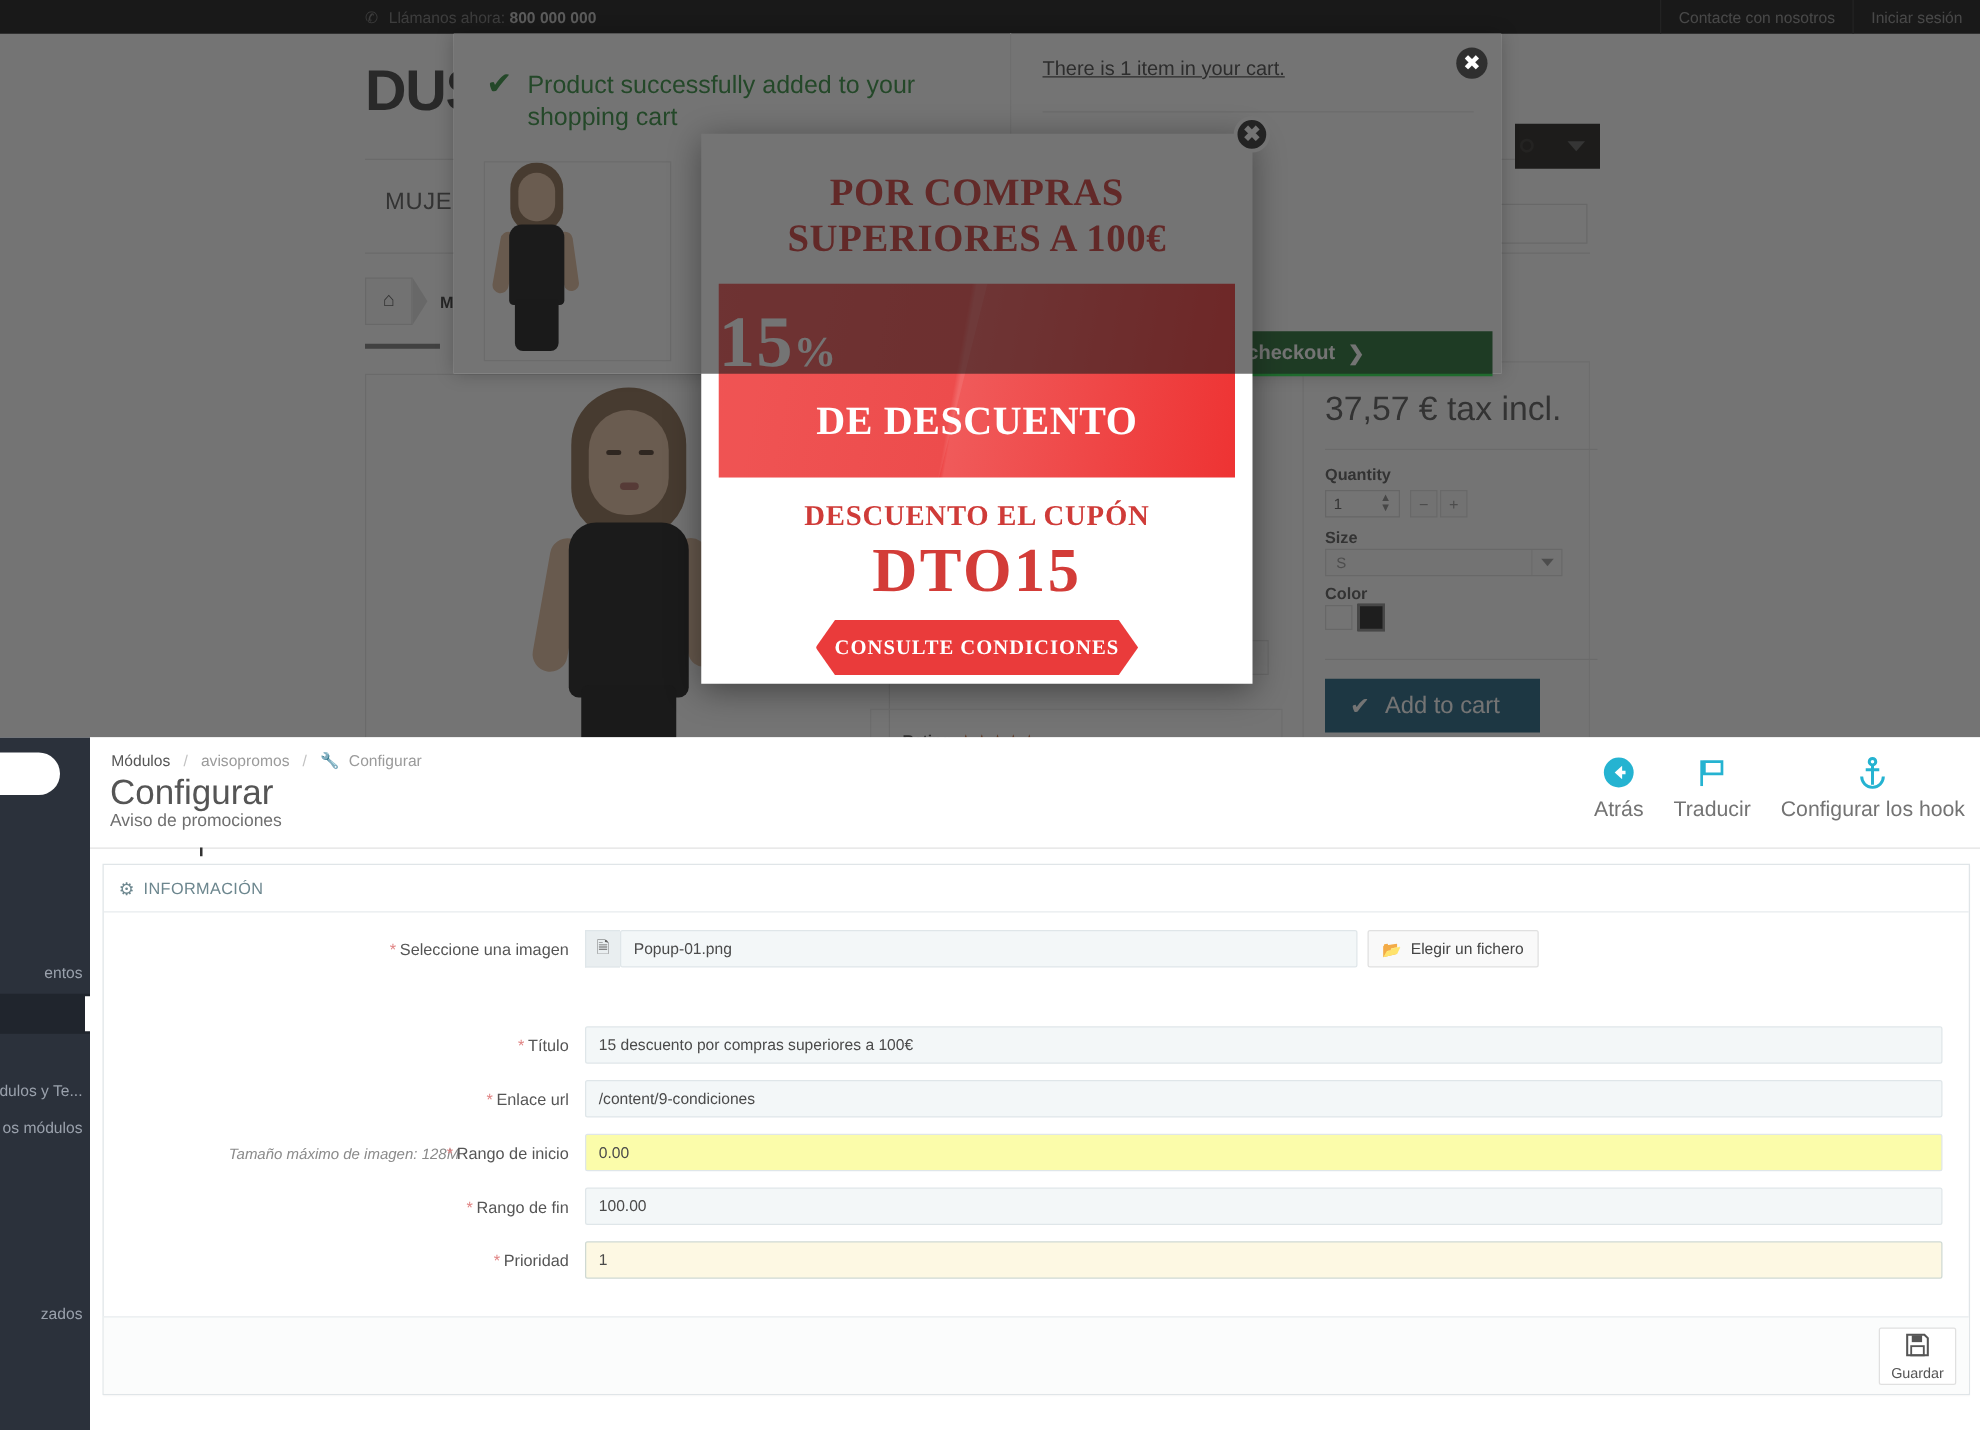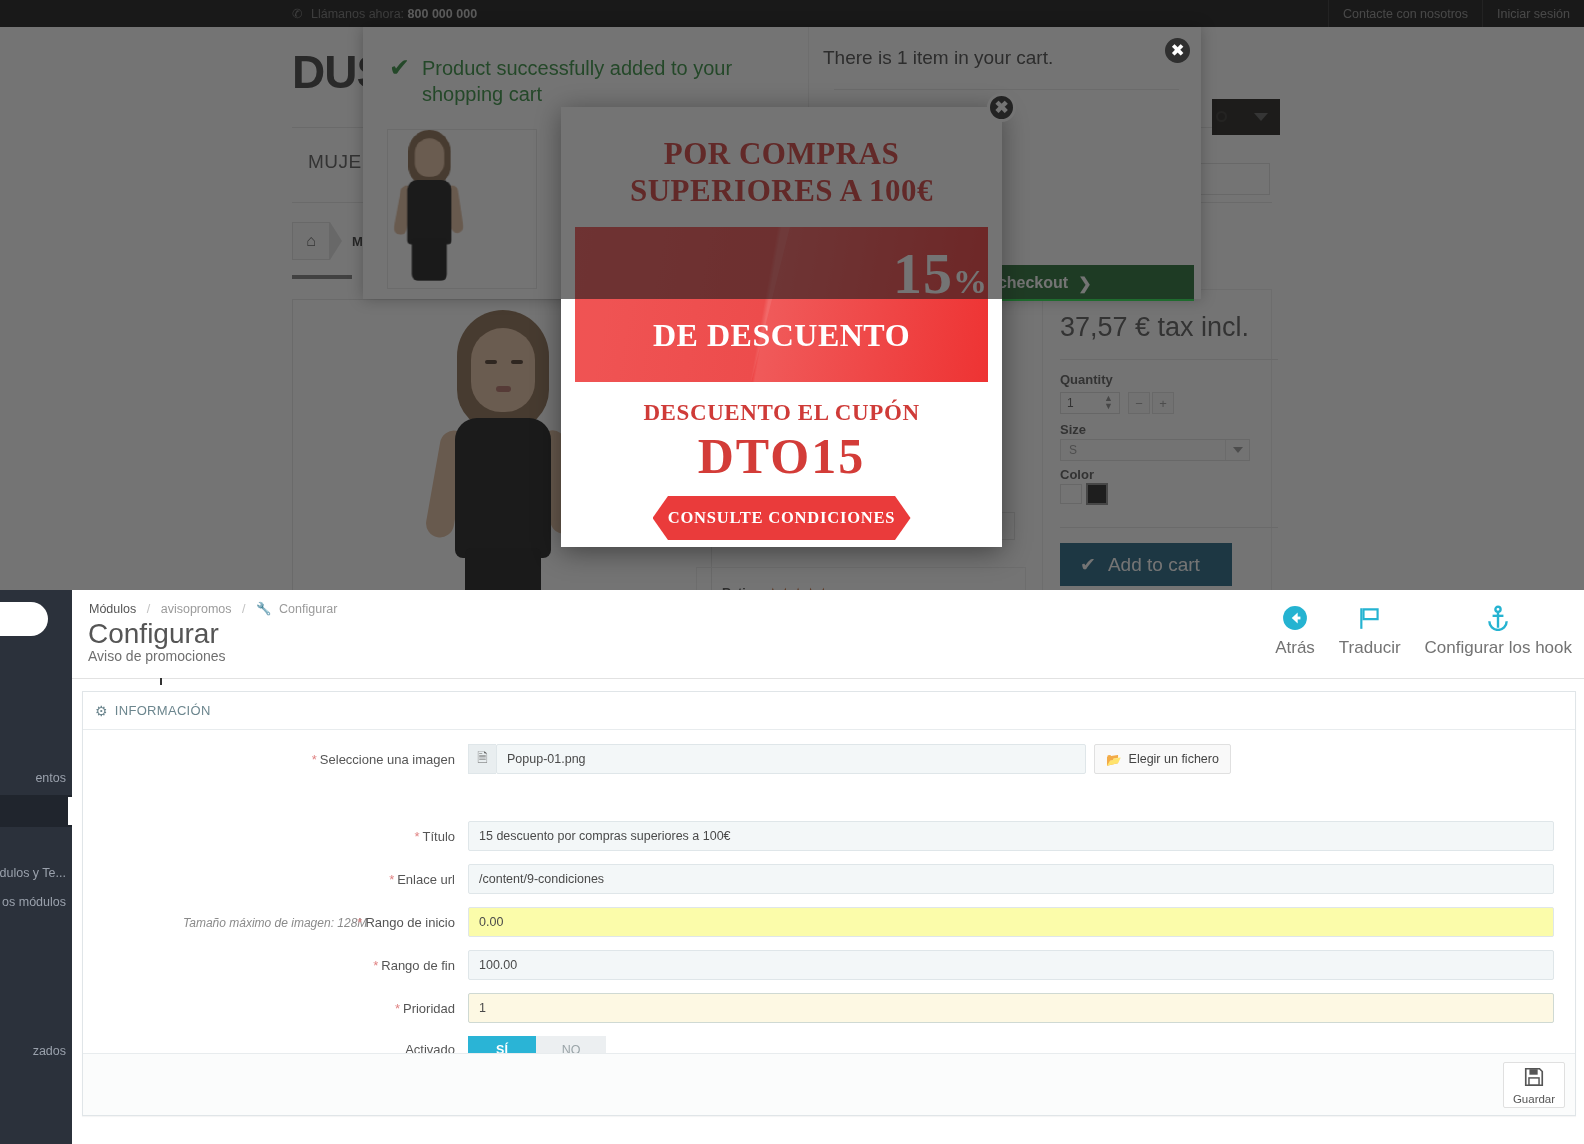--- a/index.html
+++ b/index.html
@@ -117,21 +117,21 @@
     background: #fff; box-shadow: 0 0 14px rgba(0,0,0,.25);
   }
   .added-left { position: absolute; left: 0; top: 0; width: 445px; height: 272px; }
   .added-ok { position: absolute; left: 26px; top: 28px; display: flex; gap: 12px; width: 360px; }
   .added-ok .chk { color: #2e8b3a; font-size: 25px; line-height: 24px; }
   .added-ok .txt { color: #2e8b3a; font-size: 20px; line-height: 26px; }
   .added-thumb { position: absolute; left: 24px; top: 102px; width: 150px; height: 160px;
     border: 1px solid #e7e7e7; background: #fff; overflow: hidden; }
   .added-thumb .model { transform: scale(.46); transform-origin: top left; left: 22px; top: 4px; }
   .added-right { position: absolute; left: 445px; top: 0; width: 393px; height: 272px; border-left: 1px solid #eee; }
-  .cart-title { position: absolute; left: 14px; top: 20px; font-size: 19px; color: #444; }
+  .cart-title { position: absolute; left: 25px; top: 20px; font-size: 16px; color: #444; text-decoration: underline; }
   .cart-rule { position: absolute; left: 25px; top: 62px; width: 345px; height: 1px; background: #e8e8e8; }
   .cart-total { position: absolute; left: 25px; top: 93px; font-size: 13px; color: #333; font-weight: bold; }
   .cart-total .amt { color: #7b7b7b; font-weight: normal; margin-left: 4px; }
   .proceed-btn { position: absolute; left: 10px; top: 238px; width: 375px; height: 36px;
     background: #1f6b2e; color: #fff; font-size: 16px; font-weight: bold;
     display: flex; align-items: center; justify-content: center; gap: 10px; }
   .added-close {
     position: absolute; right: 11px; top: 11px; width: 25px; height: 25px; border-radius: 50%;
     background: #2f2f2f; color: #fff; font-size: 17px; display: flex; align-items: center; justify-content: center;
   }
@@ -148,21 +148,21 @@
   }
   .promo-band {
     margin: 18px 14px 0; height: 155px; position: relative; overflow: hidden;
     background: linear-gradient(100deg, #ef4444 0%, #ec3b3b 46%, #f05a5a 47%, #ee3333 100%);
   }
   .promo-band .gleam {
     position: absolute; left: -40px; top: -30px; width: 230px; height: 260px;
     background: rgba(255,255,255,.09); transform: skewX(-14deg);
   }
   .promo-pct {
-    position: relative; text-align: right; color: #fff;
+    position: relative; text-align: left; color: #fff;
     font-family: "Liberation Serif", serif; font-weight: bold;
     font-size: 58px; line-height: 70px; padding-top: 12px; letter-spacing: 1px;
   }
   .promo-pct .sm { font-size: 34px; }
   .promo-desc {
     position: relative; text-align: center; color: #fff;
     font-family: "Liberation Serif", serif; font-weight: bold;
     font-size: 32px; line-height: 36px; letter-spacing: .5px;
   }
   .promo-sub {
@@ -527,27 +527,20 @@
             <div class="input-ctl wide">100.00</div>
           </div>
 
           <div class="form-row">
             <div class="form-label">
               <span class="req">*</span><span>Prioridad</span>
             </div>
             <div class="input-ctl wide cream">1</div>
           </div>
 
-          <div class="form-row">
-            <div class="form-label">Activado</div>
-            <div class="toggle">
-              <div class="on">SÍ</div>
-              <div class="off">NO</div>
-            </div>
-          </div>
         </div>
 
         <div class="panel-foot">
           <div class="btn-save">
             <span>
               <svg width="22" height="22" viewBox="0 0 24 24" fill="#555">
                   <path d="M3 3h15l3 3v15H3z" fill="none" stroke="#555" stroke-width="1.8"></path>
                   <rect x="7" y="3.5" width="9" height="6" fill="#555"></rect>
                   <rect x="6.5" y="13" width="11" height="8" fill="none" stroke="#555" stroke-width="1.6"></rect>
                 </svg>

